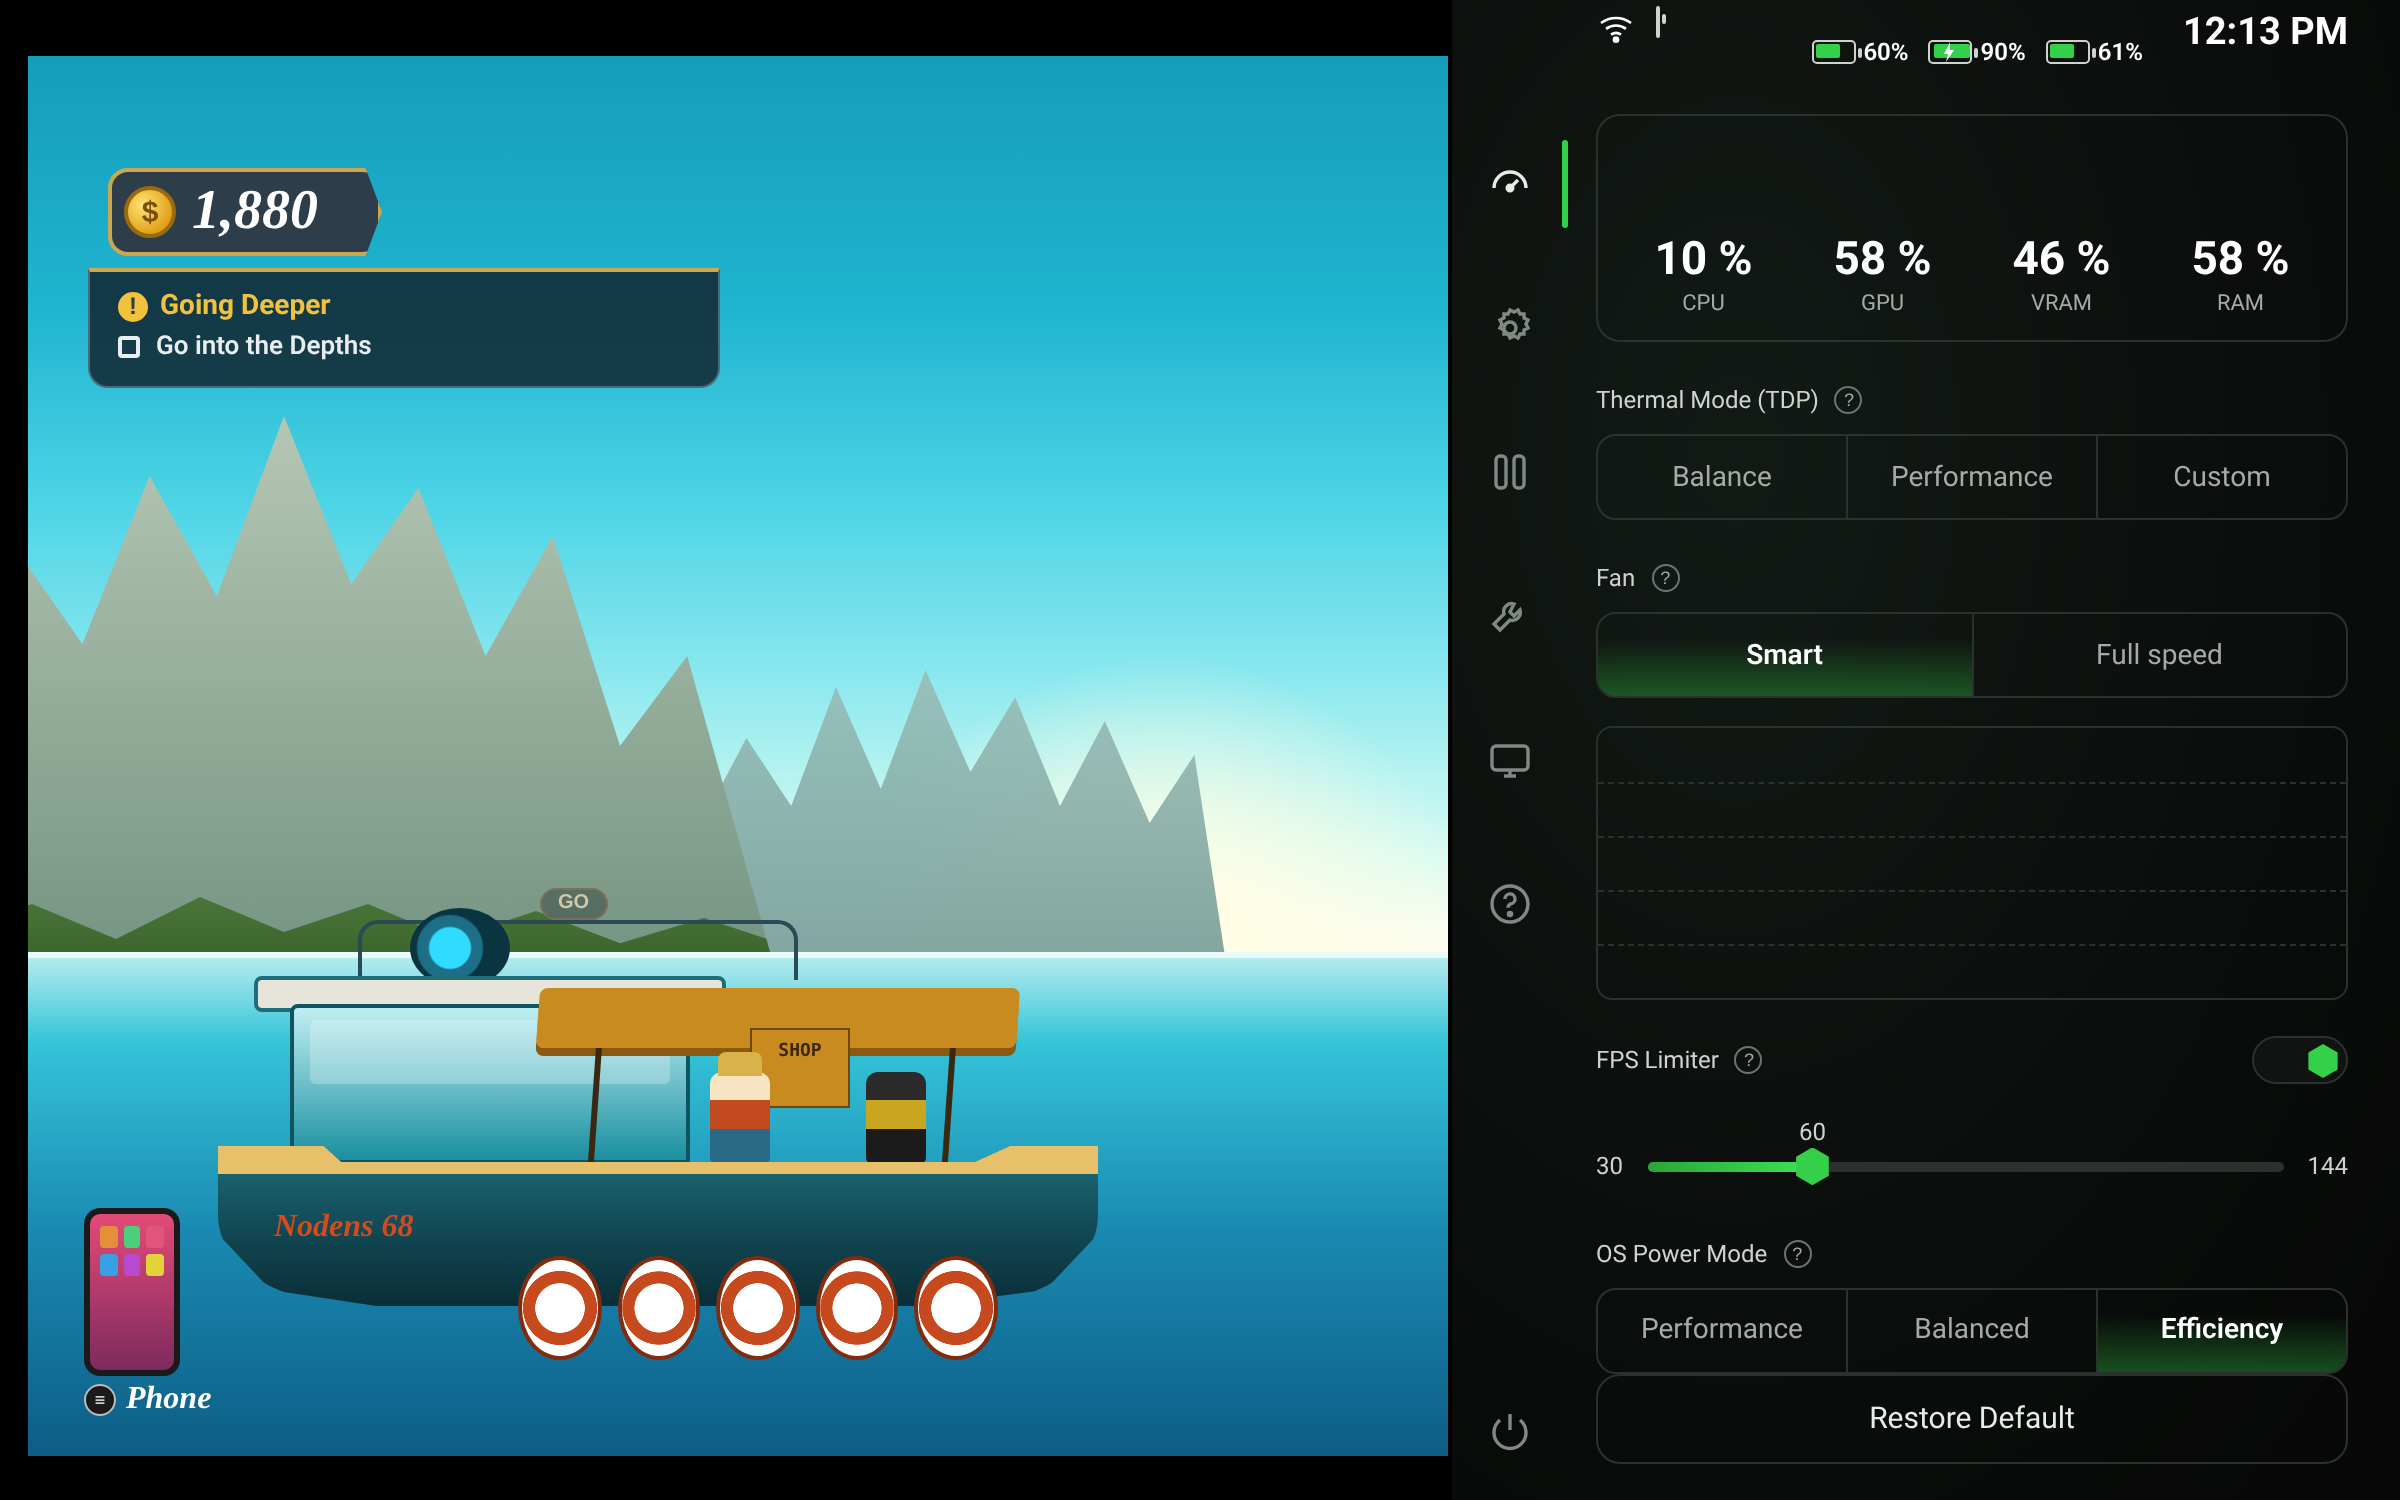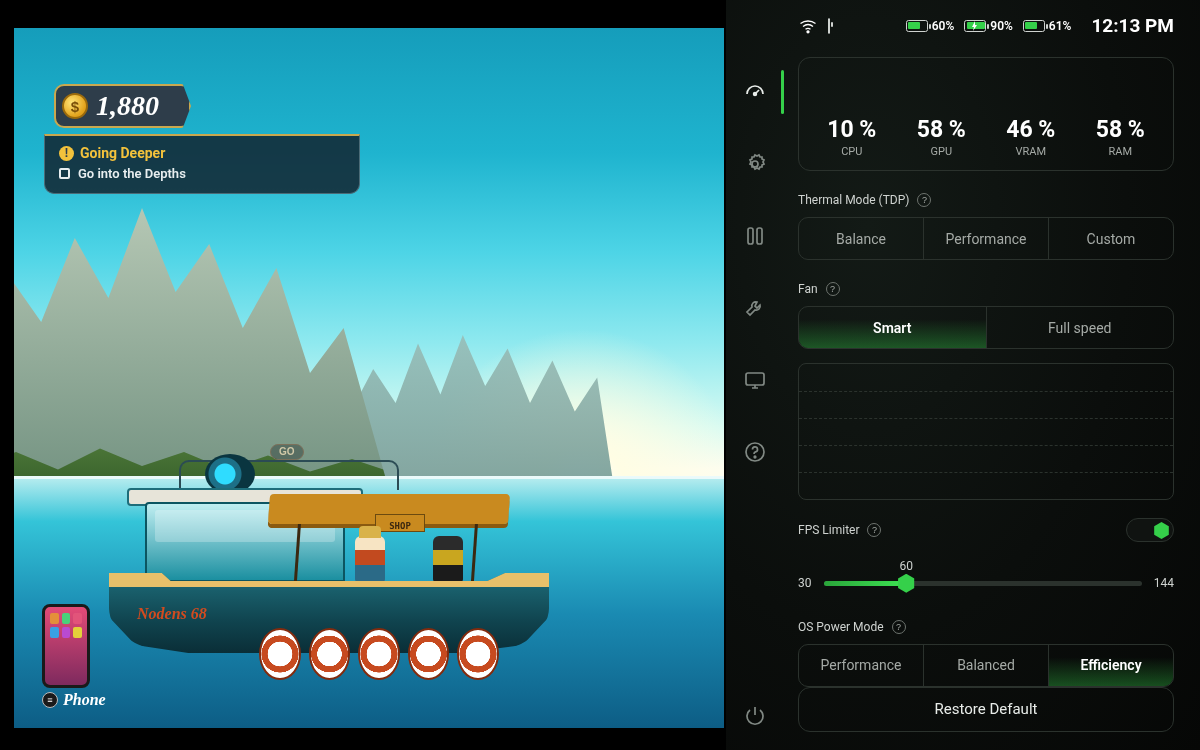--- a/index.html
+++ b/index.html
@@ -75,21 +75,21 @@
   .light{position:absolute;left:96px;top:-4px;width:50px;height:40px;
     background:radial-gradient(circle at 40% 50%,#2fdcff 0 10px,#1d6f87 11px 16px,#0a3540 17px);
     border-radius:50%;}
   .rails{position:absolute;left:70px;top:2px;width:220px;height:30px;border:2px solid #2b4b54;border-bottom:none;border-radius:10px 10px 0 0;}
   .floats{position:absolute;left:150px;top:170px;width:240px;height:52px;display:flex;gap:8px;}
   .floats div{flex:1;background:radial-gradient(circle,#fff 0 40%,#c74a1f 41% 60%,#fff 61% 100%);border-radius:50%;border:2px solid #832b0e;}
   .person{position:absolute;top:78px;width:30px;height:46px;border-radius:6px 6px 3px 3px;}
   .personA{left:246px;background:linear-gradient(#f7e4c3 0 30%,#c24a1f 30% 62%,#2b6a87 62%);}
   .personA::before{content:"";position:absolute;left:4px;top:-10px;width:22px;height:12px;background:#d9b24a;border-radius:4px 4px 0 0;}
   .personB{left:324px;background:linear-gradient(#2b2b2b 0 30%,#c9a61f 30% 62%,#1b1b1b 62%);}
-  .sign{position:absolute;left:266px;top:56px;width:50px;height:18px;background:#c98a1f;border:1px solid #6b4a10;font:700 9px/22px monospace;text-align:center;color:#3b2810;}
+  .sign{position:absolute;left:266px;top:56px;width:50px;height:40px;background:#c98a1f;border:1px solid #6b4a10;font:700 9px/22px monospace;text-align:center;color:#3b2810;}
   .go-badge{position:absolute;left:256px;top:416px;padding:2px 8px;border:1px solid #7b705a;border-radius:10px;font:700 10px/1 sans-serif;color:#d0c8a8;background:rgba(20,30,30,.35);}
 
   
   .hud-money{
     position:absolute; left:40px; top:56px; height:44px;
     display:flex; align-items:center; gap:8px; padding:0 30px 0 6px;
     background:#2e3d4a; border:2px solid #c9a84f; border-radius:10px;
     font:italic 800 28px/1 "Segoe UI"; color:#fff;
     clip-path: polygon(0 0,94% 0,100% 50%,94% 100%,0 100%);
   }
@@ -121,21 +121,21 @@
   .rail{width:58px;padding-top:56px;display:flex;flex-direction:column;align-items:center;position:relative;}
   .rail .slot{width:58px;height:72px;display:flex;align-items:center;justify-content:center;color:#818984;position:relative;}
   .rail .slot.active{color:#e8ece9;}
   .rail .slot.active::after{content:"";position:absolute;right:0;top:14px;bottom:14px;width:3px;background:#35d04a;border-radius:2px;}
   .rail .power{position:absolute;bottom:22px;left:0;right:0;display:flex;justify-content:center;color:#818984;}
   .rail svg{width:24px;height:24px;stroke:currentColor;fill:none;stroke-width:1.7;}
 
   .content{flex:1;padding:0 26px 18px 14px;display:flex;flex-direction:column;}
 
   
-  .status{height:44px;margin-top:4px;display:flex;align-items:center;gap:10px;font-size:12px;font-weight:600;}
+  .status{height:44px;margin-top:4px;display:flex;gap:10px;font-size:12px;font-weight:600;}
   .status .spacer{margin-left:auto;}
   .status svg{stroke:#fff;fill:none;stroke-width:1.6;}
   .bat{display:flex;align-items:center;gap:4px;}
   .bat-body{width:22px;height:12px;border:1.6px solid #cfd3d0;border-radius:2.5px;position:relative;}
   .bat-body::after{content:"";position:absolute;right:-4px;top:3px;width:2.2px;height:5px;background:#cfd3d0;border-radius:1px;}
   .bat-fill{position:absolute;left:1.3px;top:1.3px;bottom:1.3px;border-radius:1px;}
   .clock{font-size:19px;font-weight:700;margin-left:10px;}
 
   
   .metrics{margin-top:10px;padding:14px 8px 12px;border:1px solid #2b322d;border-radius:12px;

